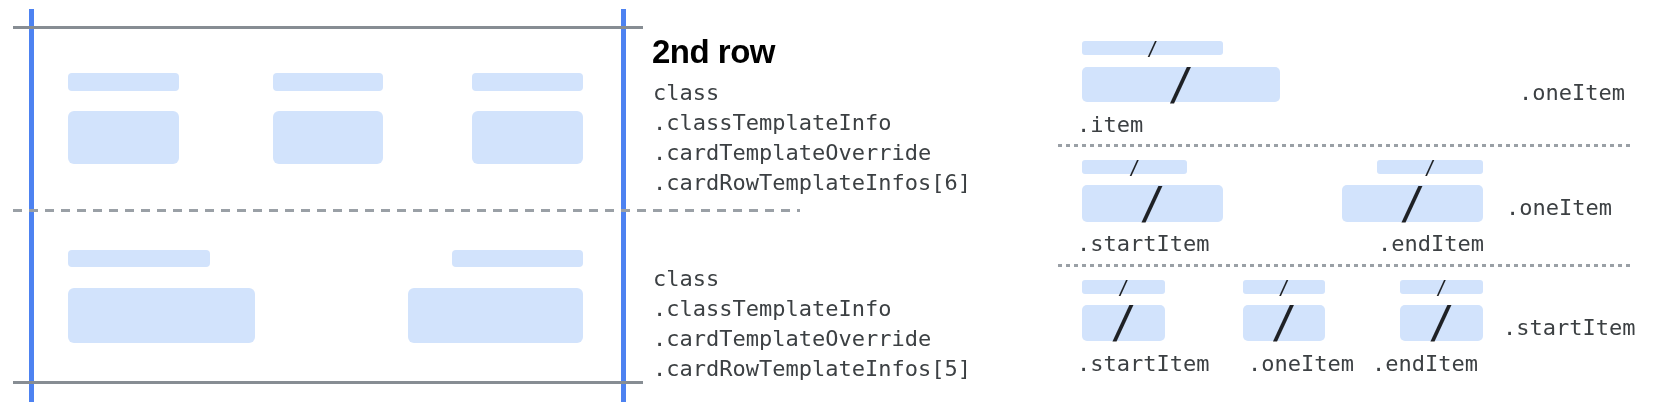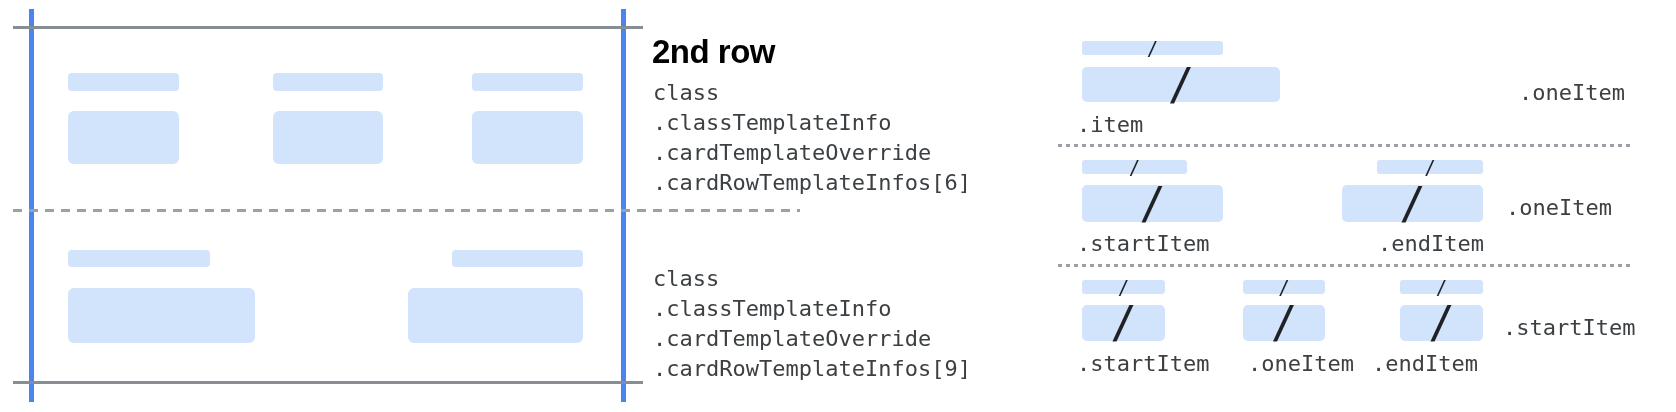--- a/index.html
+++ b/index.html
@@ -76,21 +76,21 @@
 
   <div class="row-title" style="top:37px;">2nd row</div>
   <div class="code-line" style="top:78px;">class</div>
   <div class="code-line" style="top:108px;">.classTemplateInfo</div>
   <div class="code-line" style="top:138px;">.cardTemplateOverride</div>
   <div class="code-line" style="top:168px;">.cardRowTemplateInfos[6]</div>
 
   <div class="code-line" style="top:264px;">class</div>
   <div class="code-line" style="top:294px;">.classTemplateInfo</div>
   <div class="code-line" style="top:324px;">.cardTemplateOverride</div>
-  <div class="code-line" style="top:354px;">.cardRowTemplateInfos[9]</div>
+  <div class="code-line" style="top:354px;">.cardRowTemplateInfos[5]</div>
 
   <div class="bar-sm" style="left:1082px;top:41px;width:141px;">
     <span class="slash">/</span>
   </div>
   <div class="bar-lg" style="left:1082px;top:67px;width:198px;height:35px;">
     <span class="slash">/</span>
   </div>
   <div class="item-label" style="left:1077px;top:112px;">.item</div>
   <div class="item-label" style="left:1519px;top:80px;">.oneItem</div>
 

